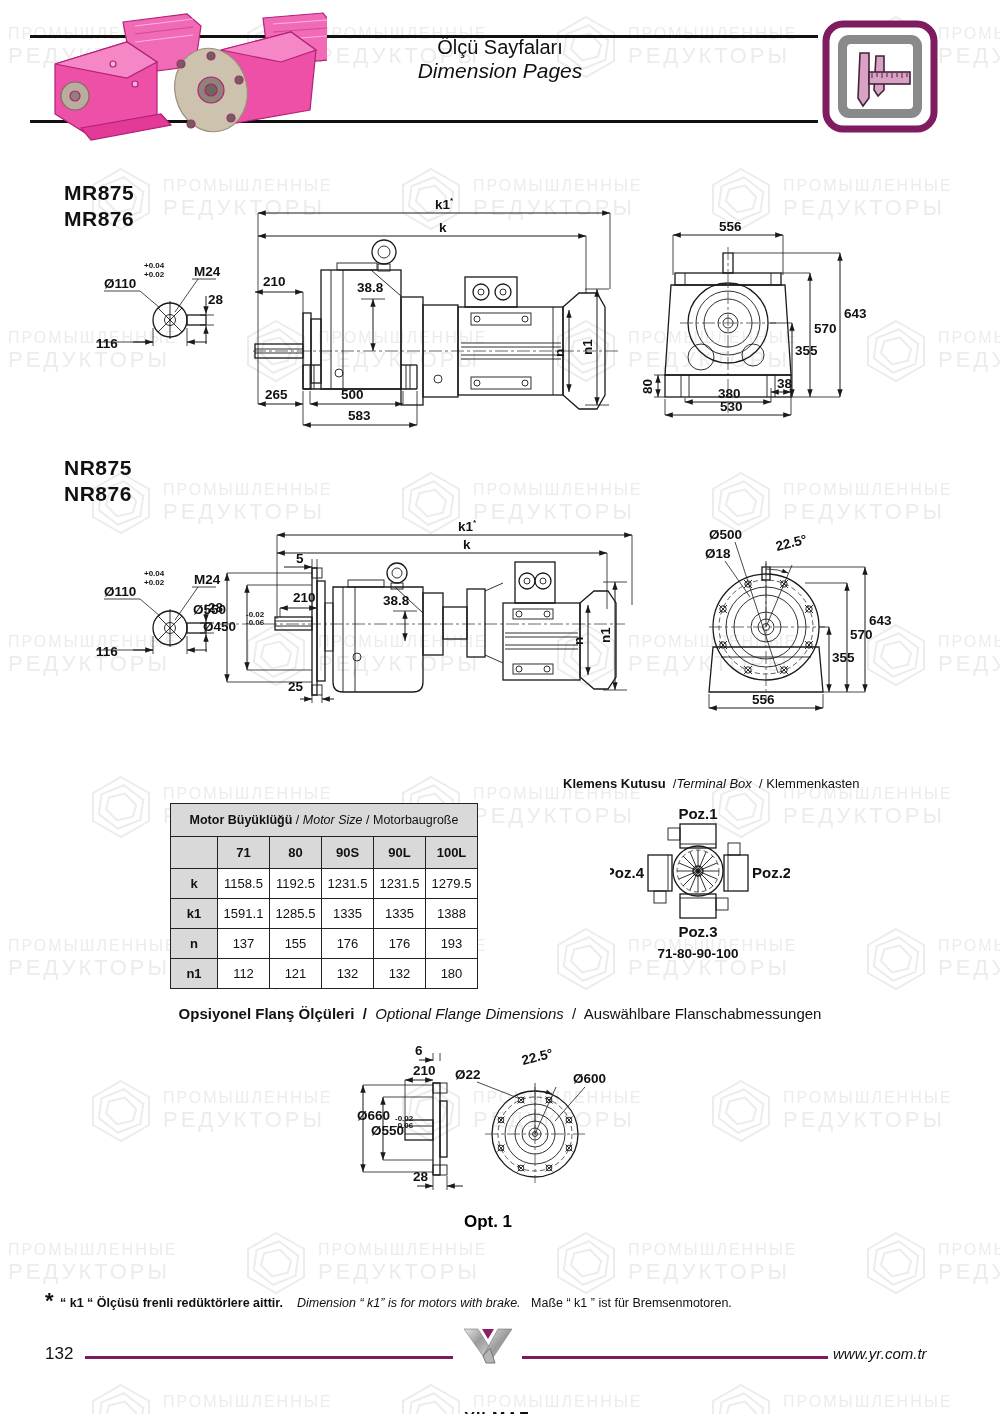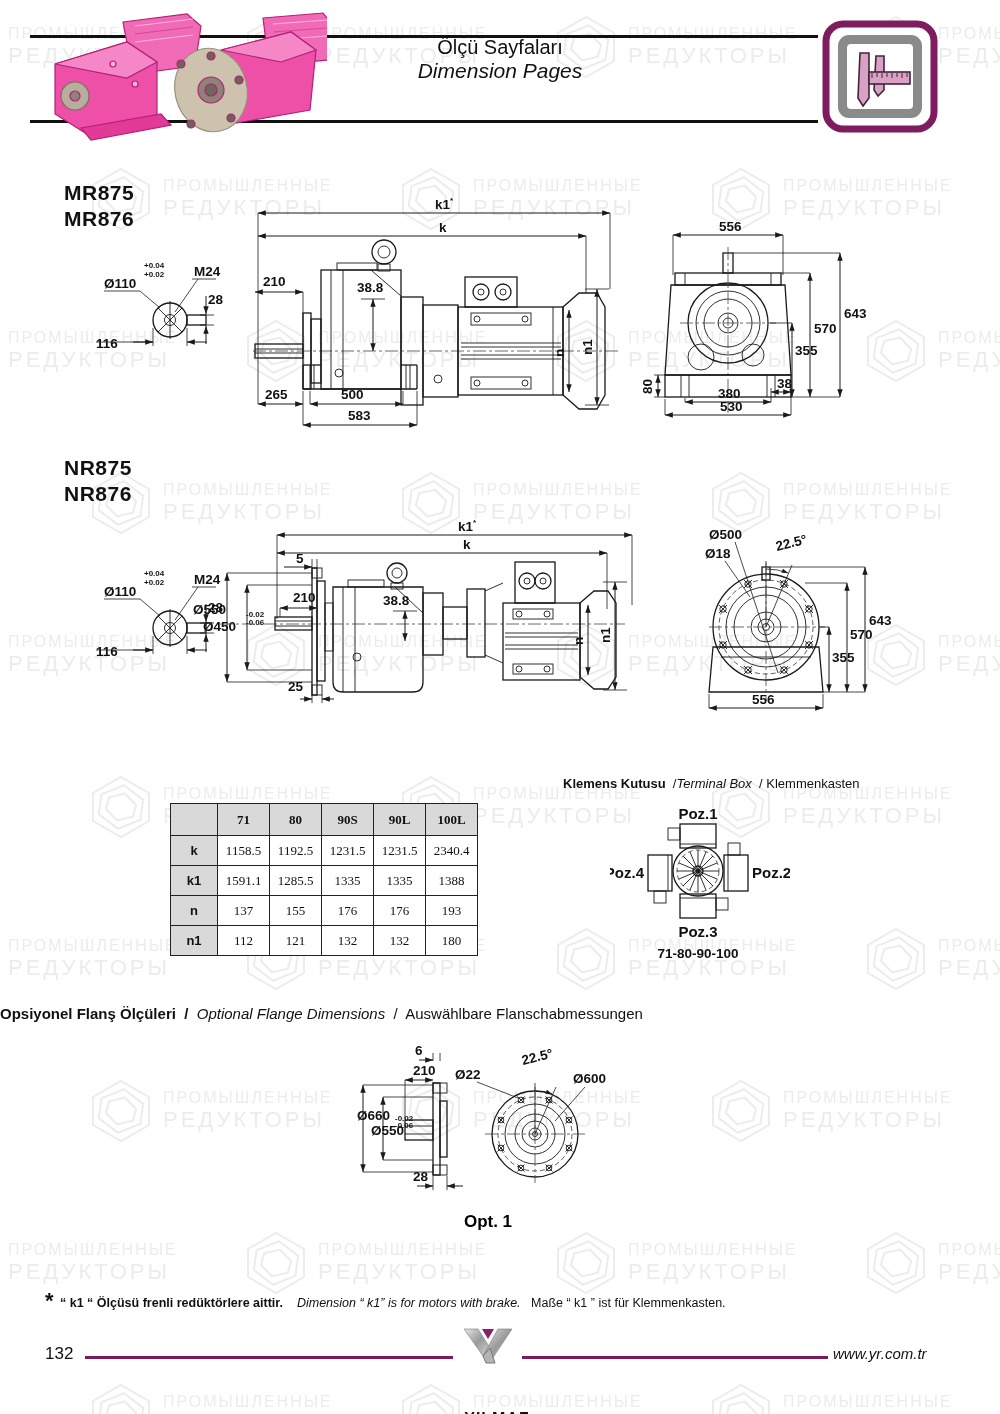--- a/index.html
+++ b/index.html
@@ -36,23 +36,23 @@
   .dsh{stroke:#333;stroke-width:.8;fill:none;stroke-dasharray:5 3;}
   .dt{font-size:13.5px;font-weight:bold;fill:#111;}
   .dts{font-size:8px;font-weight:bold;fill:#111;}
   .dtl{font-size:15px;font-weight:bold;fill:#111;}
   
   .mtable{position:absolute;left:170px;top:803px;border-collapse:collapse;}
   .mtable td{border:1.4px solid #222;text-align:center;font-size:13px;background:#fff;}
   .mtable .cap{background:#d9d9d9;font-size:12.5px;height:30px;}
   .mtable .hd{background:#d9d9d9;font-weight:bold;height:29px;}
   .mtable .lab{background:#d9d9d9;font-weight:bold;width:44px;}
-  .mtable .val{width:49px;height:27px;font-family:Liberation Serif, serif;}
+  .mtable .val{width:49px;height:27px;}
   .terminal-title{position:absolute;left:563px;top:776px;font-size:13px;white-space:nowrap;}
-  .flange-title{position:absolute;left:0;width:1000px;top:1005px;font-size:15px;}
+  .flange-title{position:absolute;left:0;width:1000px;top:1005px;text-align:center;font-size:15px;}
   .footnote{position:absolute;left:60px;top:1296px;font-size:12.5px;white-space:nowrap;}
   .footnote .it{font-style:italic;}
   .fstar{position:absolute;left:45px;top:1288px;font-size:22px;font-weight:bold;}
   
   .f-line{position:absolute;top:1356px;height:2.5px;background:#7d1a5c;}
   .f-page{position:absolute;left:45px;top:1344px;font-size:17px;}
   .f-url{position:absolute;left:833px;top:1345px;font-size:15px;font-style:italic;}
   .f-logo-txt{position:absolute;left:452px;width:90px;text-align:center;margin-top:48px;}
   .f-l1{font-size:16px;font-weight:bold;letter-spacing:1px;}
   .f-l2{font-size:7.5px;font-weight:bold;letter-spacing:1.5px;}
@@ -985,35 +985,44 @@
         <line x1="96" y1="54" x2="80" y2="92"></line>
       <line x1="69" y1="65" x2="107" y2="81"></line>
         <line x1="69" y1="81" x2="107" y2="65"></line>
     </g>
     <circle class="ln" cx="88" cy="73" r="5" fill="#fff"></circle>
     <circle class="ln2" cx="88" cy="73" r="2"></circle>
   </svg>
 
   <table class="mtable">
     <tbody>
+        <tr>
+          <td class="cap" colspan="6">
+      <b>Motor Büyüklüğü</b>
+      <span>/</span>
+      <i>Motor Size</i>
+      <span>/</span>
+      <span>Motorbaugroße</span>
+    </td>
+        </tr>
     <tr>
       <td class="hd lab"></td>
       <td class="hd val">71</td>
       <td class="hd val">80</td>
       <td class="hd val">90S</td>
       <td class="hd val">90L</td>
       <td class="hd val">100L</td>
     </tr>
     <tr>
       <td class="lab">k</td>
       <td class="val">1158.5</td>
       <td class="val">1192.5</td>
       <td class="val">1231.5</td>
       <td class="val">1231.5</td>
-      <td class="val">2340.4</td>
+      <td class="val">1279.5</td>
     </tr>
     <tr>
       <td class="lab">k1</td>
       <td class="val">1591.1</td>
       <td class="val">1285.5</td>
       <td class="val">1335</td>
       <td class="val">1335</td>
       <td class="val">1388</td>
     </tr>
     <tr>
@@ -1134,21 +1143,21 @@
     <line class="cl" x1="180" y1="44" x2="180" y2="140"></line>
     <text x="133" y="184" text-anchor="middle" style="font-size:17px;font-weight:bold">Opt. 1</text>
   </svg>
 
   <div class="fstar">*</div>
   <div class="footnote">
     <b>“ k1 “ Ölçüsü frenli redüktörlere aittir.</b>
     <span>&nbsp;&nbsp;</span>
     <span class="it">Dimension “ k1” is for motors with brake.</span>
     <span>&nbsp;</span>
-    <span>Maße “ k1 ” ist für Klemmenkasten.</span>
+    <span>Maße “ k1 ” ist für Bremsenmotoren.</span>
   </div>
 
   <div class="f-page">132</div>
   <div class="f-line" style="left:85px;width:368px"></div>
   <div class="f-line" style="left:522px;width:306px"></div>
 
   <svg class="abs" style="left:462px;top:1328px" width="52" height="36" viewBox="0 0 52 36">
     <polygon points="20,1 32,1 26,11" fill="#8a2066"></polygon>
     <polygon points="2,1 16,1 28,20 21,28" fill="url(#gm)" stroke="#777" stroke-width="0.6"></polygon>
     <polygon points="50,1 36,1 21,28 28,34" fill="url(#gm)" stroke="#777" stroke-width="0.6"></polygon>

